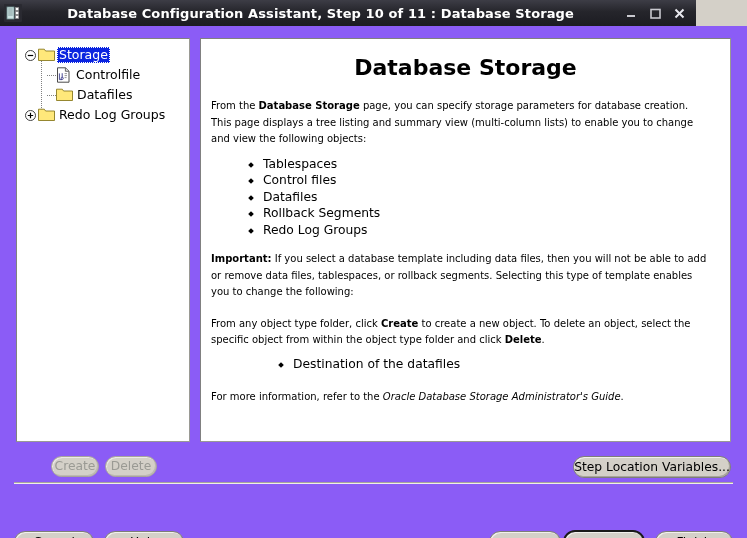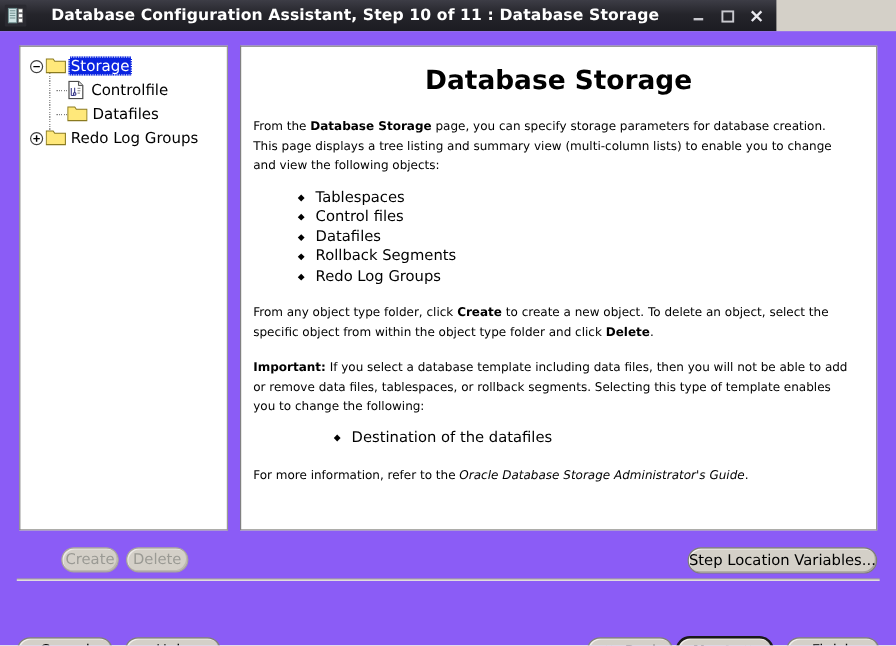--- a/index.html
+++ b/index.html
@@ -15,21 +15,21 @@
     width: 747px;
     height: 538px;
     overflow: hidden;
     background: #d4d0c8;
   }
 
   
   .titlebar {
     position: absolute;
     left: 0; top: 0;
-    width: 647px;
+    width: 696px;
     height: 26px;
     background: linear-gradient(180deg, #3d3d46 0%, #25252b 45%, #1c1c22 100%);
     display: flex;
     align-items: center;
     box-sizing: border-box;
     padding: 0 6px 0 4px;
   }
   .tb-icon {
     width: 18px; height: 18px;
     flex: 0 0 auto;
@@ -421,23 +421,23 @@
       <p class="ctext p1"><span>From the </span><b>Database Storage</b><span> page, you can specify storage parameters for database creation. This page displays a tree listing and summary view (multi-column lists) to enable you to change and view the following objects:</span></p>
 
       <ul class="clist">
         <li>Tablespaces</li>
         <li>Control files</li>
         <li>Datafiles</li>
         <li>Rollback Segments</li>
         <li>Redo Log Groups</li>
       </ul>
 
+      <p class="ctext p3"><b>Important:</b><span> If you select a database template including data files, then you will not be able to add or remove data files, tablespaces, or rollback segments. Selecting this type of template enables you to change the following:</span></p>
+
       <p class="ctext p2"><span>From any object type folder, click </span><b>Create</b><span> to create a new object. To delete an object, select the specific object from within the object type folder and click </span><b>Delete</b><span>.</span></p>
-
-      <p class="ctext p3"><b>Important:</b><span> If you select a database template including data files, then you will not be able to add or remove data files, tablespaces, or rollback segments. Selecting this type of template enables you to change the following:</span></p>
 
       <ul class="clist indent2">
         <li>Destination of the datafiles</li>
       </ul>
 
       <p class="ctext p4"><span>For more information, refer to the </span><i>Oracle Database Storage Administrator's Guide</i><span>.</span></p>
     </div>
 
     <div class="midbar">
       <div class="btn disabled btn-create">Create</div>

